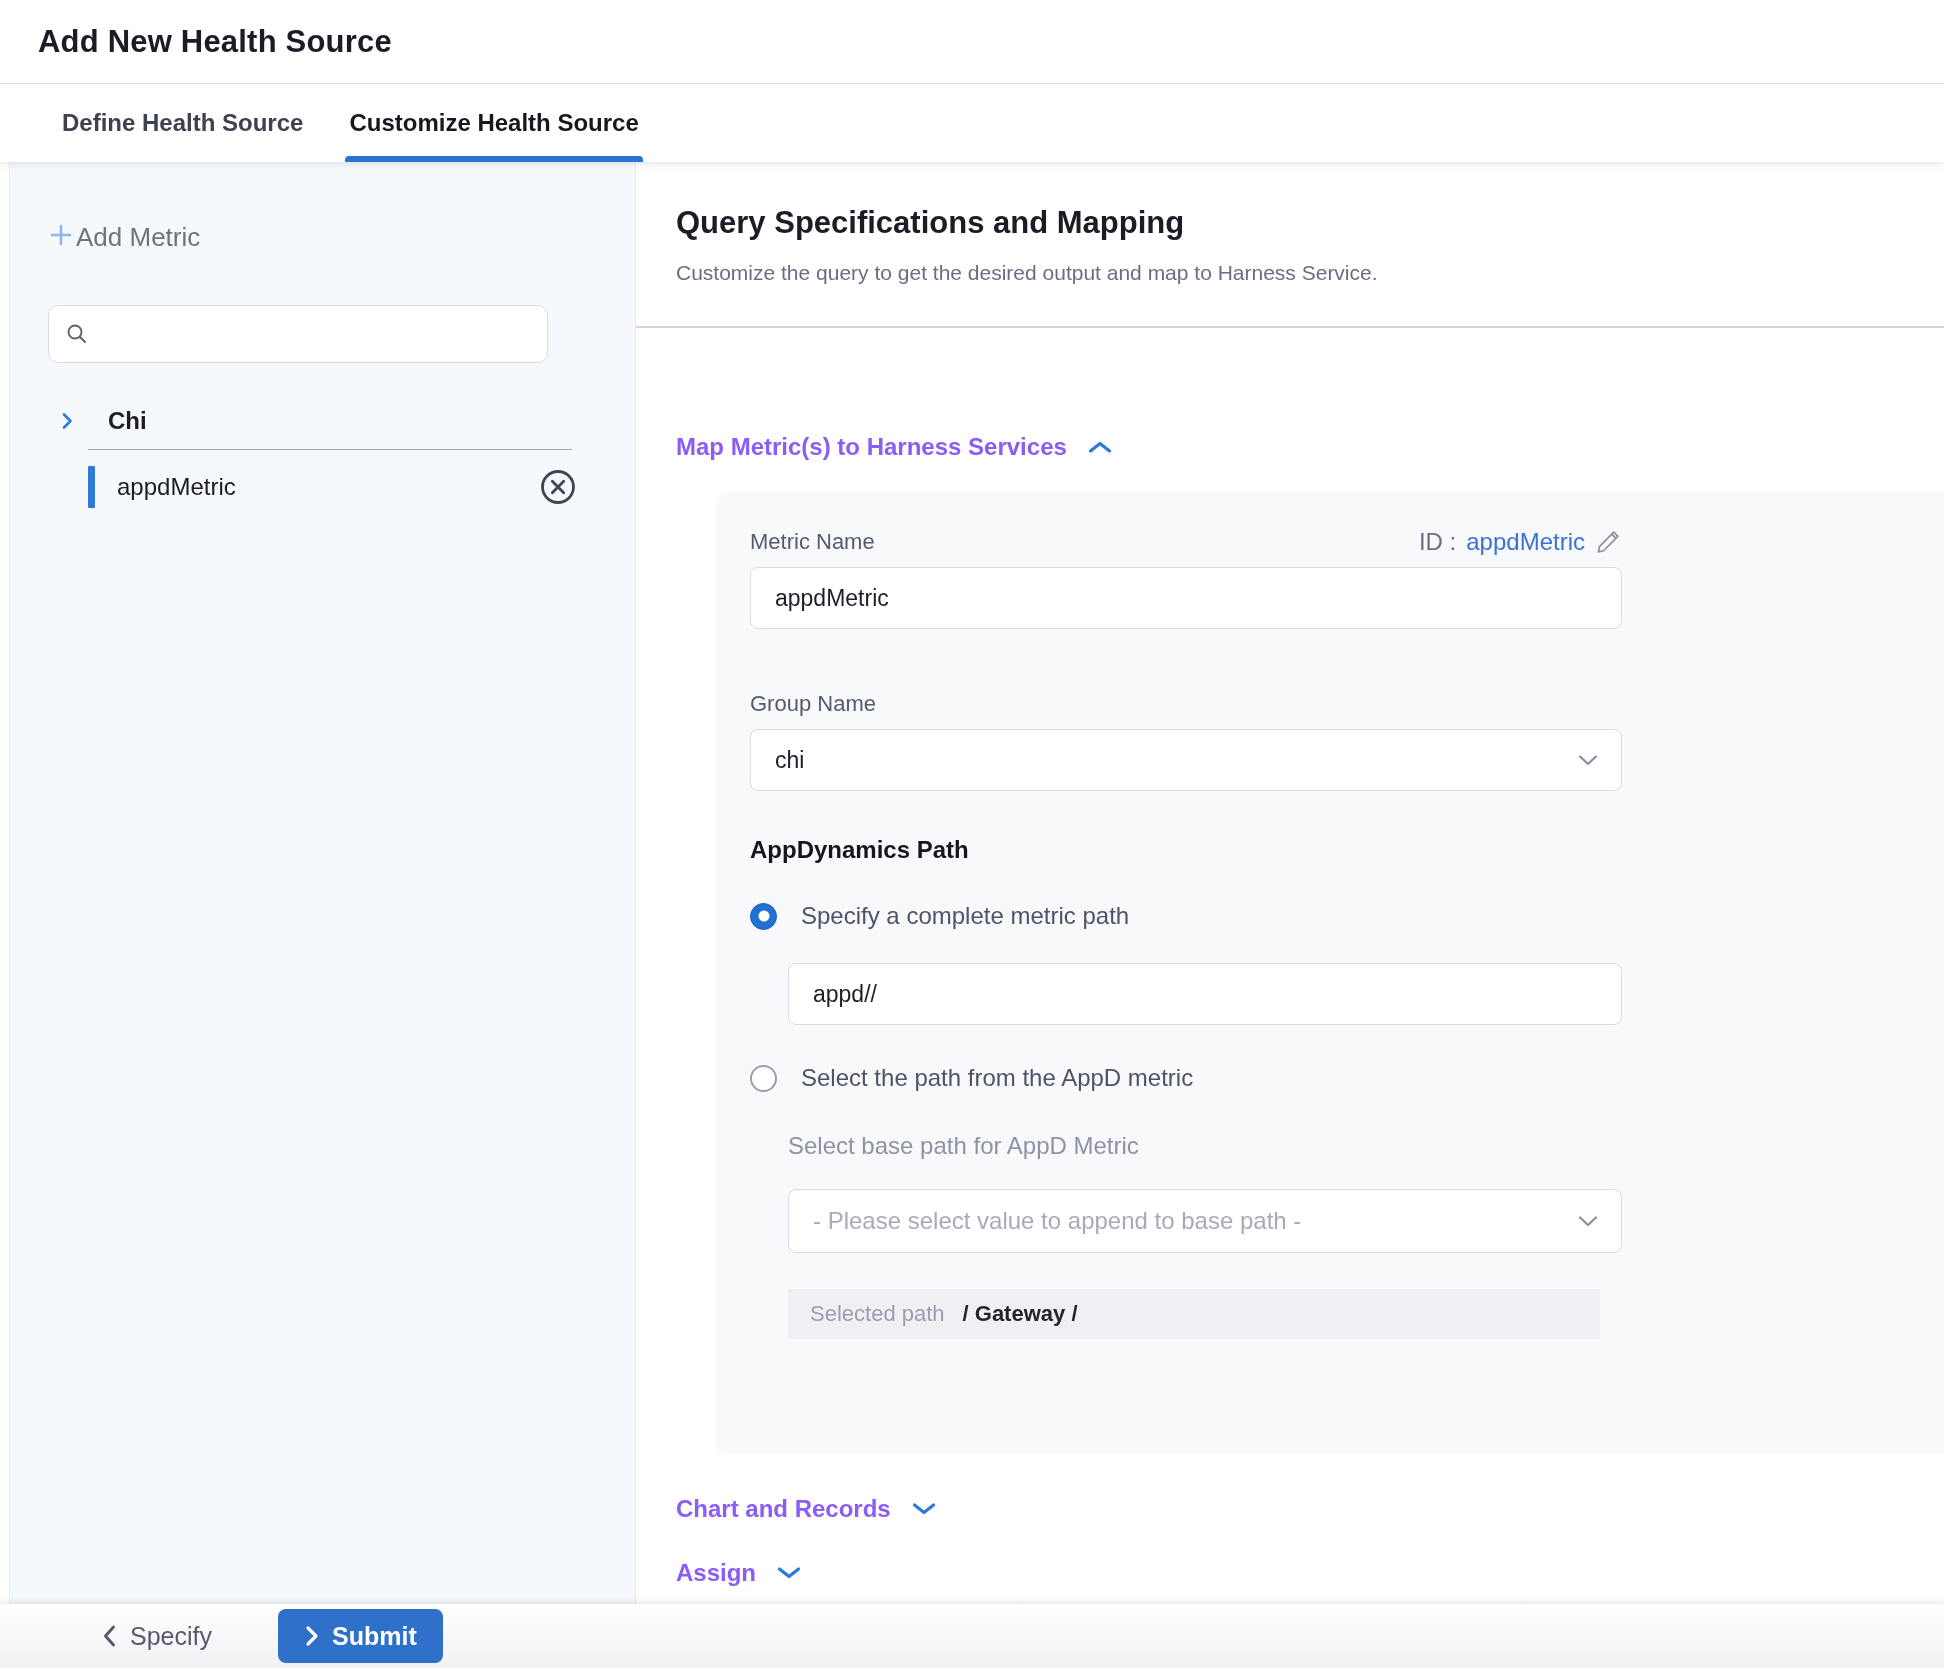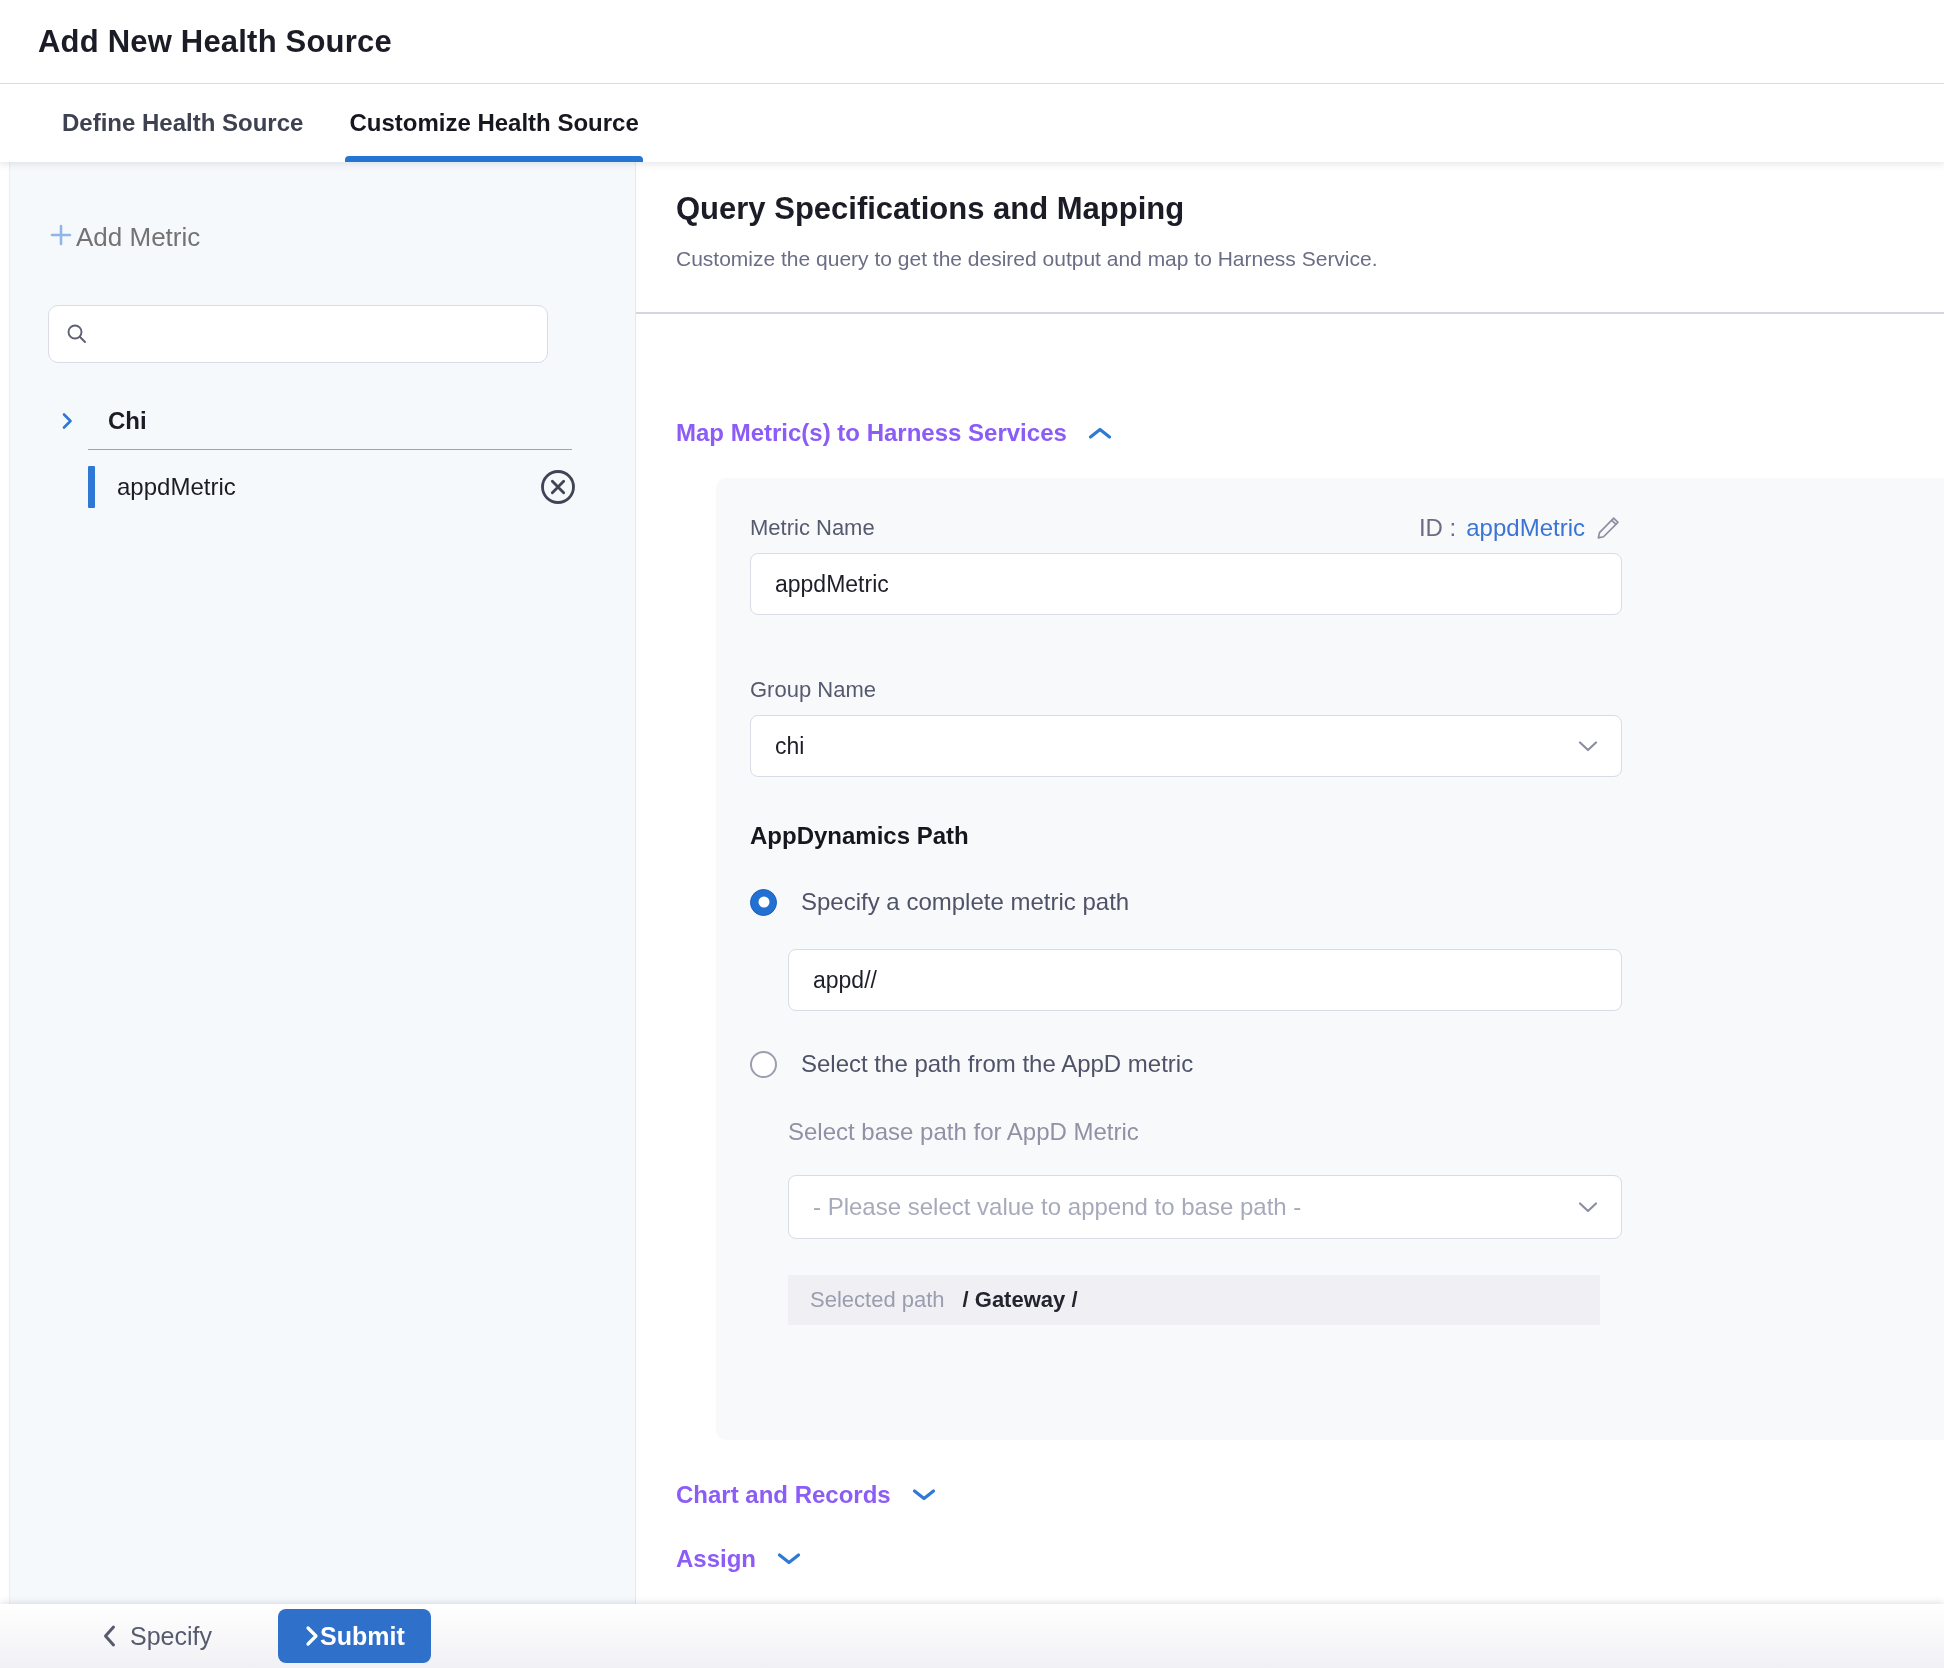--- a/index.html
+++ b/index.html
@@ -34,21 +34,21 @@
            font-family:inherit;color:#1d1e29;min-width:0;}
   .tree-group{margin-top:36px;height:44px;display:flex;align-items:center;padding-left:8px;cursor:pointer;}
   .tree-group .label{margin-left:30px;font-size:24px;font-weight:700;color:#1b1c26;}
   .tree-divider{margin:6px 0 0 40px;width:484px;height:0;border-top:1px solid #9fa3b5;}
   .metric-row{margin-left:40px;margin-top:6px;width:490px;height:62px;display:flex;align-items:center;cursor:pointer;}
   .metric-bar{width:7px;height:42px;background:#2e79d6;border-radius:1px;}
   .metric-label{margin-left:22px;font-size:24px;color:#1b1c26;flex:1;}
   .delete-btn{background:none;border:none;padding:0;cursor:pointer;display:flex;align-items:center;}
 
   
-  .main{flex:1;background:#fff;box-sizing:border-box;padding:28px 0 0 40px;overflow:hidden;}
+  .main{flex:1;background:#fff;box-sizing:border-box;padding:42px 0 0 40px;overflow:hidden;}
   .main-title{margin:0;font-size:31px;font-weight:700;color:#1b1c26;line-height:38px;}
   .main-subtitle{margin-top:18px;font-size:21px;color:#6b6d85;line-height:26px;}
   .main-divider{margin:40px 0 0 -40px;border:none;border-top:2px solid #d5d7df;}
   .section-head{display:flex;align-items:center;gap:20px;font-size:24px;font-weight:700;
                 color:#8b5cf6;cursor:pointer;line-height:30px;}
   .map-head{margin-top:104px;}
   .chart-head{margin-top:40px;}
   .assign-head{margin-top:34px;}
 
   .card{margin-top:30px;margin-left:40px;height:962px;background:#f8f9fb;border-radius:10px 0 0 10px;
@@ -82,21 +82,21 @@
         display:flex;align-items:center;gap:18px;padding-left:22px;box-sizing:border-box;}
   .sp-label{font-size:22px;color:#9a9dae;}
   .sp-value{font-size:22px;font-weight:700;color:#23242e;}
 
   
   .footer{flex:0 0 64px;display:flex;align-items:center;gap:66px;padding-left:100px;box-sizing:border-box;
         background:linear-gradient(#ffffff,#f1f1f5);box-shadow:0 -2px 6px rgba(30,40,60,.12);
         position:relative;z-index:6;}
   .prev-btn{display:flex;align-items:center;gap:12px;background:none;border:none;cursor:pointer;
         font-size:25px;color:#565a6e;font-family:inherit;padding:0;}
-  .submit-btn{display:flex;align-items:center;background:#2e70ca;border:none;cursor:pointer;
+  .submit-btn{display:flex;align-items:center;gap:12px;background:#2e70ca;border:none;cursor:pointer;
         border-radius:8px;height:54px;padding:10px 26px;font-size:25px;font-weight:700;color:#fff;font-family:inherit;}
   .icon{display:inline-flex;align-items:center;justify-content:center;}
 </style>
 </head>
 <body>
 
 <div class="app">
 
   <div class="titlebar">
     <h1>Add New Health Source</h1>

